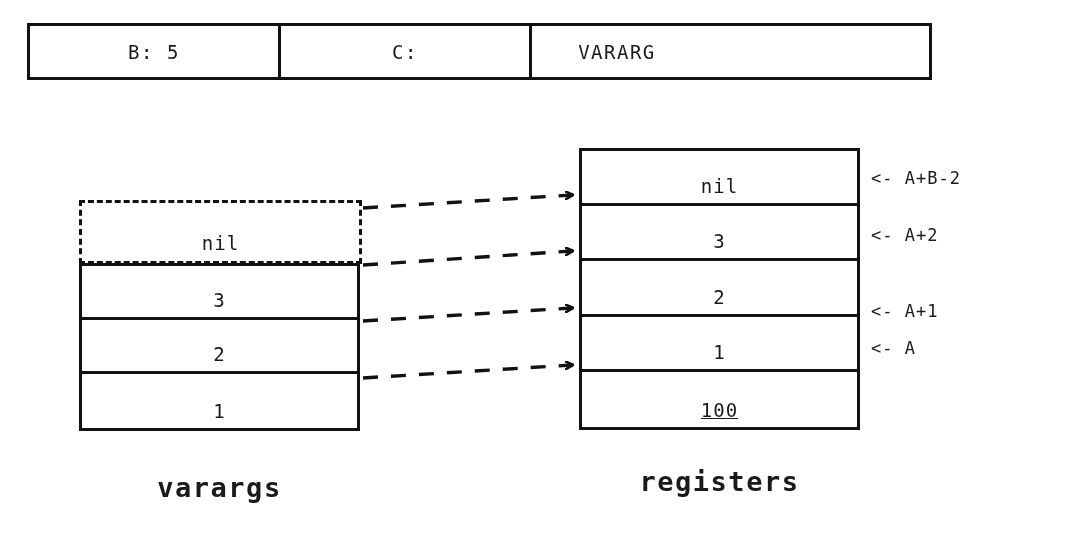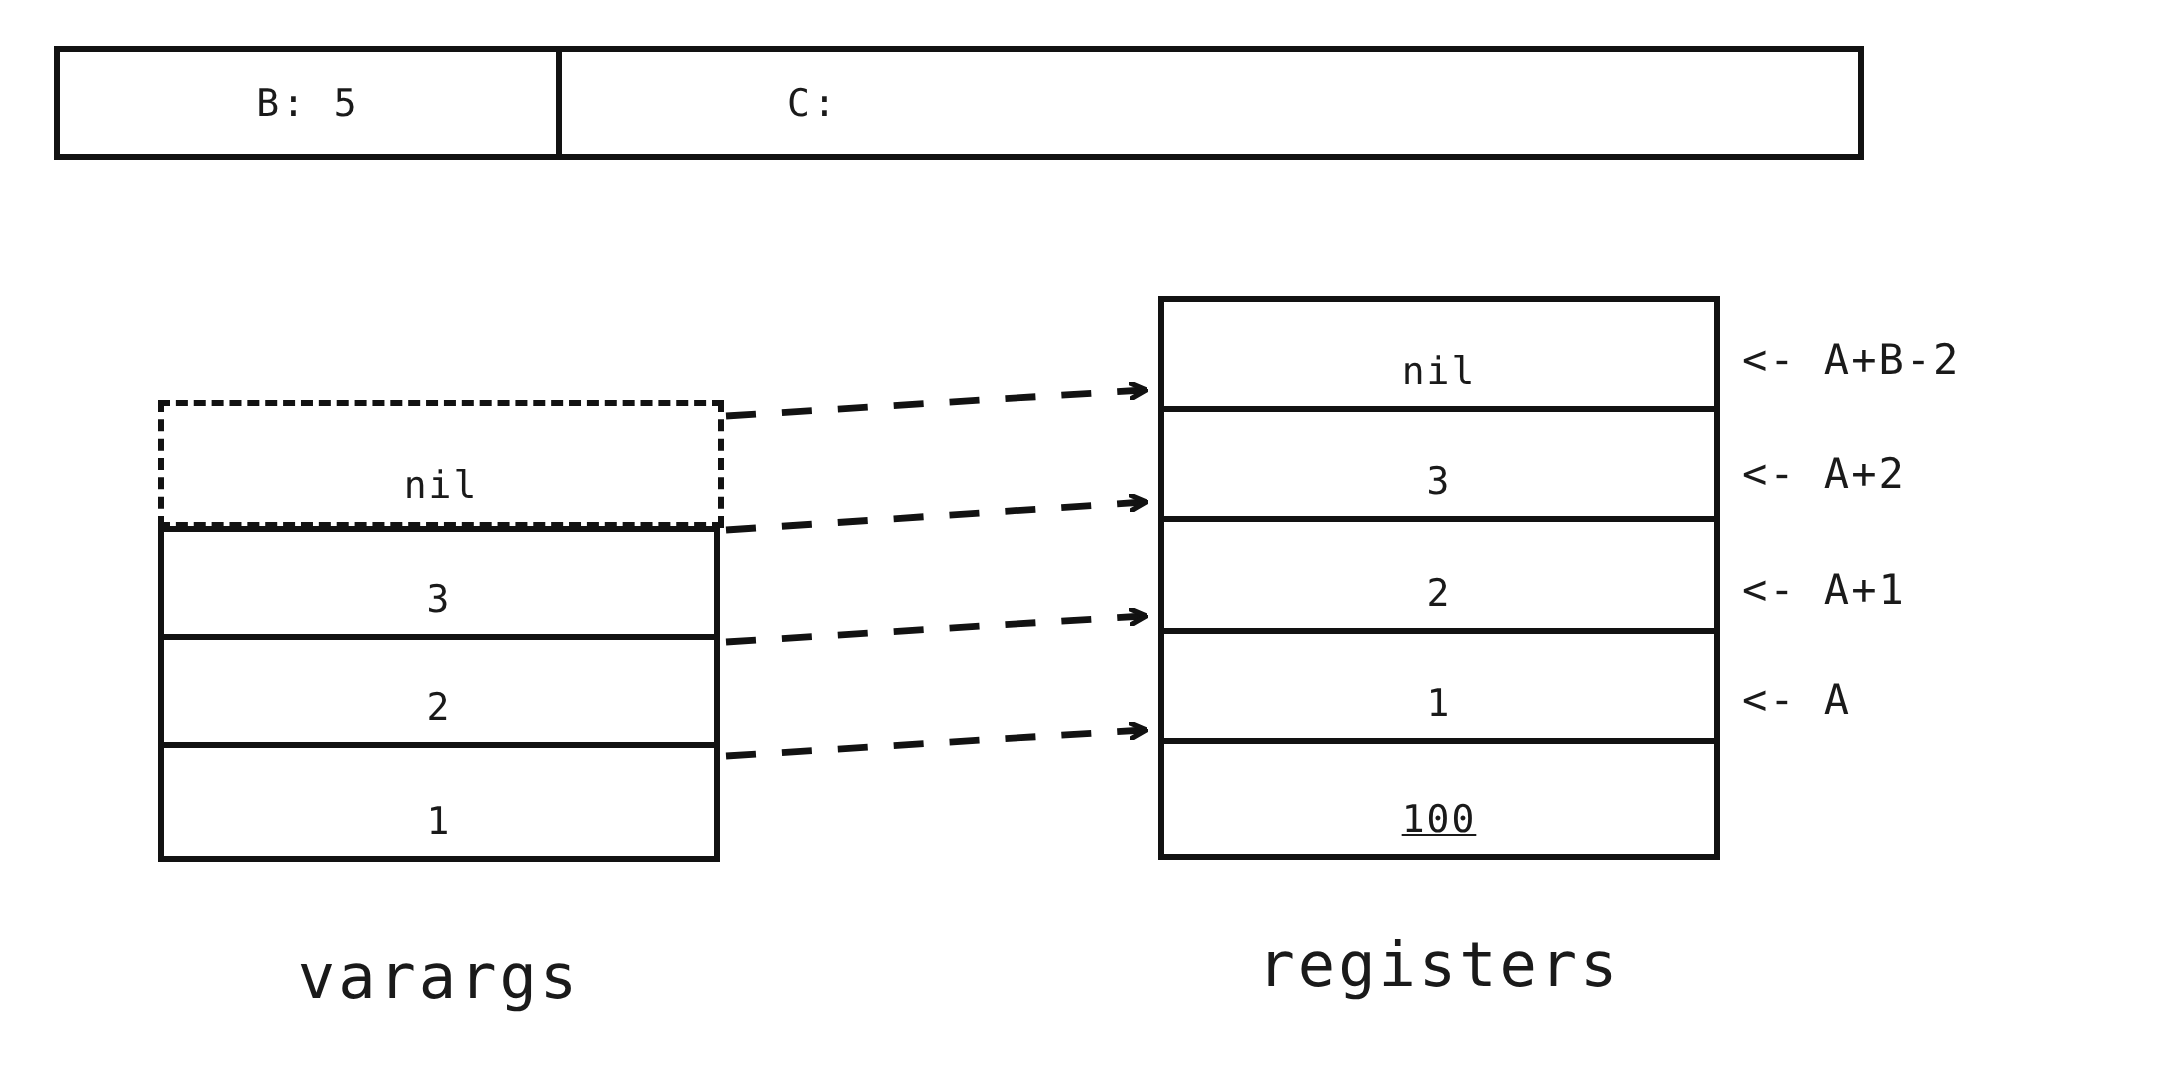--- a/index.html
+++ b/index.html
@@ -112,33 +112,34 @@
   .registers .cell {
     height: 55.2px;
     border-bottom: 3px solid #121212;
   }
   .registers .cell:last-child { border-bottom: none; text-decoration: underline; }
 
   
   .reg-label {
     position: absolute;
     left: 871px;
-    font-size: 21px;
+    font-size: 17px;
     letter-spacing: 1px;
     white-space: pre;
     line-height: 1;
   }
 
   
   .caption {
     position: absolute;
-    font-size: 31px;
+    font-size: 27px;
     letter-spacing: 1.5px;
     white-space: pre;
     line-height: 1;
+    font-weight: bold;
   }
   .cap-varargs { left: 79px; top: 474px; width: 281px; text-align: center; }
   .cap-registers { left: 579px; top: 468px; width: 281px; text-align: center; }
 
   
   #arrows {
     position: absolute;
     left: 0; top: 0;
     width: 1080px;
     height: 546px;
@@ -146,20 +147,21 @@
   }
 </style>
 </head>
 <body>
 
 <div id="stage">
 
   <div class="instr-bar">
     <div class="instr-cell iw-0">B: 5</div>
     <div class="instr-cell iw-1">C:</div>
+    <div class="instr-cell iw-3">VARARG</div>
   </div>
 
   <div class="varargs-dashed">
     <span>nil</span>
   </div>
 
   <div class="varargs-solid">
     <div class="cell">
       <span>3</span>
     </div>
@@ -184,21 +186,21 @@
     <div class="cell">
       <span>1</span>
     </div>
     <div class="cell">
       <span>100</span>
     </div>
   </div>
 
   <div class="reg-label" style="top:170px">&lt;- A+B-2</div>
   <div class="reg-label" style="top:227px">&lt;- A+2</div>
-  <div class="reg-label" style="top:285px">&lt;- A+1</div>
+  <div class="reg-label" style="top:303px">&lt;- A+1</div>
   <div class="reg-label" style="top:340px">&lt;- A</div>
 
   <div class="caption cap-varargs">varargs</div>
   <div class="caption cap-registers">registers</div>
 
   <svg id="arrows" viewBox="0 0 1080 546" xmlns="http://www.w3.org/2000/svg">
     <defs>
       <marker id="ah" markerWidth="9" markerHeight="9" refX="7.2" refY="4.5" orient="auto" markerUnits="userSpaceOnUse">
         <path d="M0.6,0.6 L8.4,4.5 L0.6,8.4" fill="none" stroke="#121212" stroke-width="2.6" stroke-linecap="square" stroke-linejoin="miter"></path>
       </marker>

